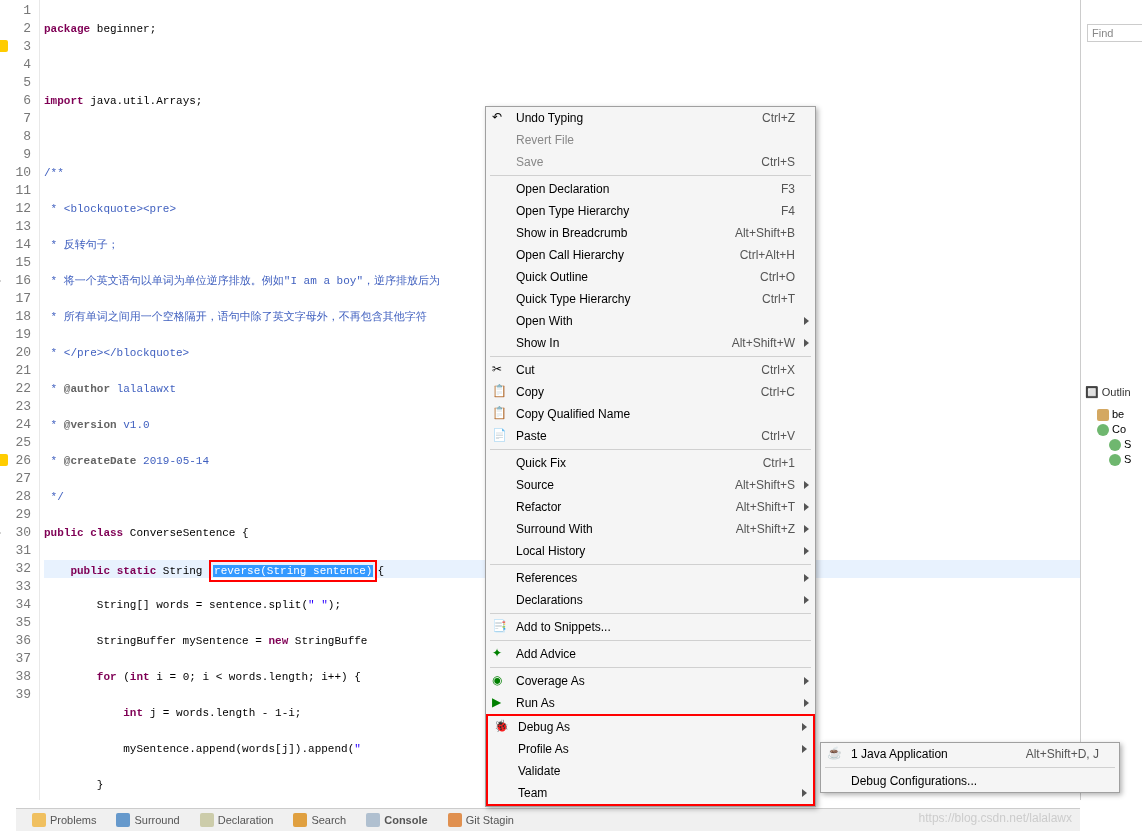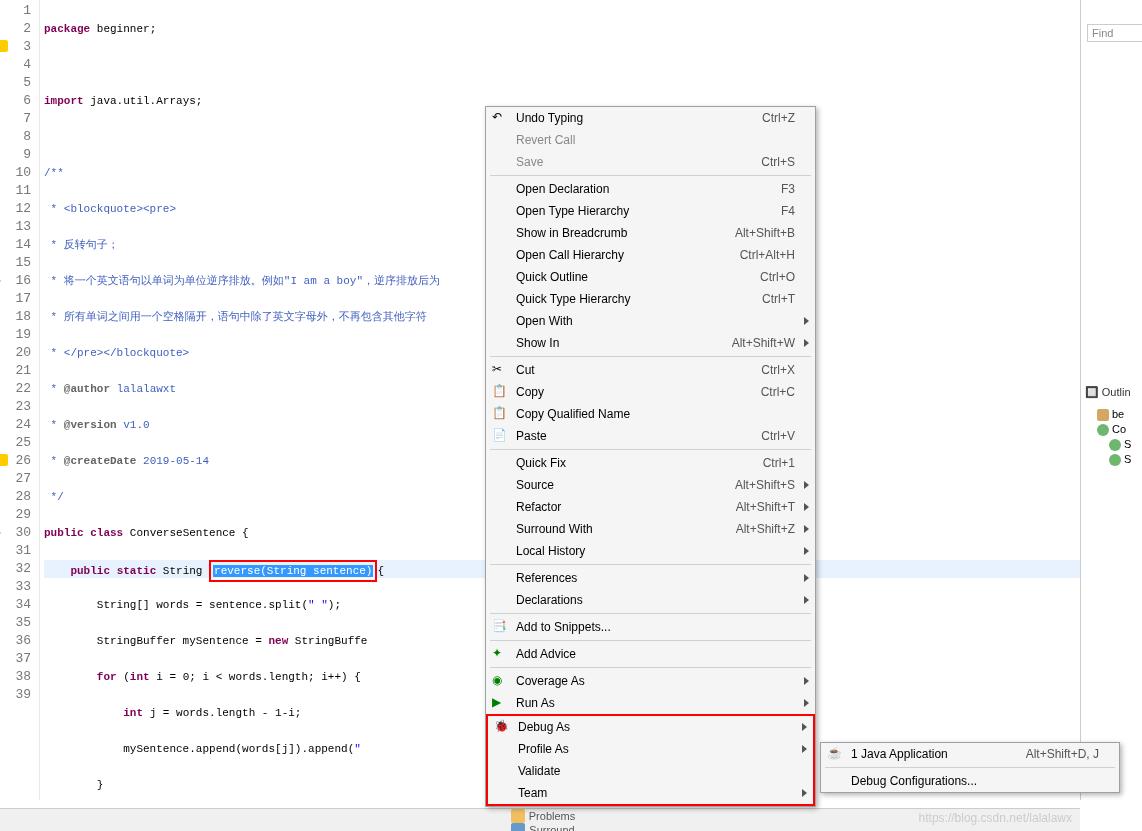--- a/index.html
+++ b/index.html
@@ -31,21 +31,21 @@
 .context-menu { position:absolute; left:485px; top:106px; width:331px; background:#f5f5f5; border:1px solid #a0a0a0; box-shadow:2px 2px 5px rgba(0,0,0,0.3); font-family:Tahoma,Arial,sans-serif; font-size:12px; z-index:10; }
 .menu-item { display:flex; align-items:center; padding:3px 10px 3px 30px; position:relative; height:22px; }
 .menu-item.disabled { color:#888; }
 .menu-label { flex:1; }
 .menu-shortcut { color:#555; margin-right:10px; }
 .menu-item .submenu-arrow { position:absolute; right:6px; top:7px; width:0; height:0; border-left:5px solid #555; border-top:4px solid transparent; border-bottom:4px solid transparent; }
 .menu-sep { height:1px; background:#d0d0d0; margin:2px 4px; }
 .menu-icon { position:absolute; left:6px; top:3px; width:16px; height:16px; }
 .red-section { border:2px solid #ff0000; }
 .submenu { position:absolute; left:820px; top:742px; width:300px; background:#f5f5f5; border:1px solid #a0a0a0; box-shadow:2px 2px 5px rgba(0,0,0,0.3); font-family:Tahoma,Arial,sans-serif; font-size:12px; z-index:11; }
-.bottom-tabs { position:absolute; bottom:0; left:0; right:62px; height:23px; background:#f0f0f0; border-top:1px solid #ccc; display:flex; align-items:center; font-family:Tahoma,sans-serif; font-size:11px; padding-left:6px;flex-direction:column; }
+.bottom-tabs { position:absolute; bottom:0; left:16px; right:62px; height:23px; background:#f0f0f0; border-top:1px solid #ccc; display:flex; align-items:center; font-family:Tahoma,sans-serif; font-size:11px; padding-left:6px; }
 .bottom-tab { padding:0 10px; color:#555; display:flex; align-items:center; gap:4px; }
 .bottom-tab.active { font-weight:bold; }
 .tab-icon { width:14px; height:14px; border-radius:2px; display:inline-block; }
 .watermark { position:absolute; bottom:6px; right:70px; color:#ccc; font-family:Arial; font-size:12px; z-index:20; }
 </style>
 </head>
 <body>
 
 <div class="editor-area">
   <div class="gutter">
@@ -143,21 +143,21 @@
   </div>
 </div>
 
 <div class="context-menu">
   <div class="menu-item">
       <span class="menu-icon">↶</span>
       <span class="menu-label">Undo Typing</span>
       <span class="menu-shortcut">Ctrl+Z</span>
     </div>
   <div class="menu-item disabled">
-      <span class="menu-label">Revert Call</span>
+      <span class="menu-label">Revert File</span>
     </div>
   <div class="menu-item disabled">
       <span class="menu-label">Save</span>
       <span class="menu-shortcut">Ctrl+S</span>
     </div>
   <div class="menu-sep"></div>
   <div class="menu-item">
       <span class="menu-label">Open Declaration</span>
       <span class="menu-shortcut">F3</span>
     </div>

